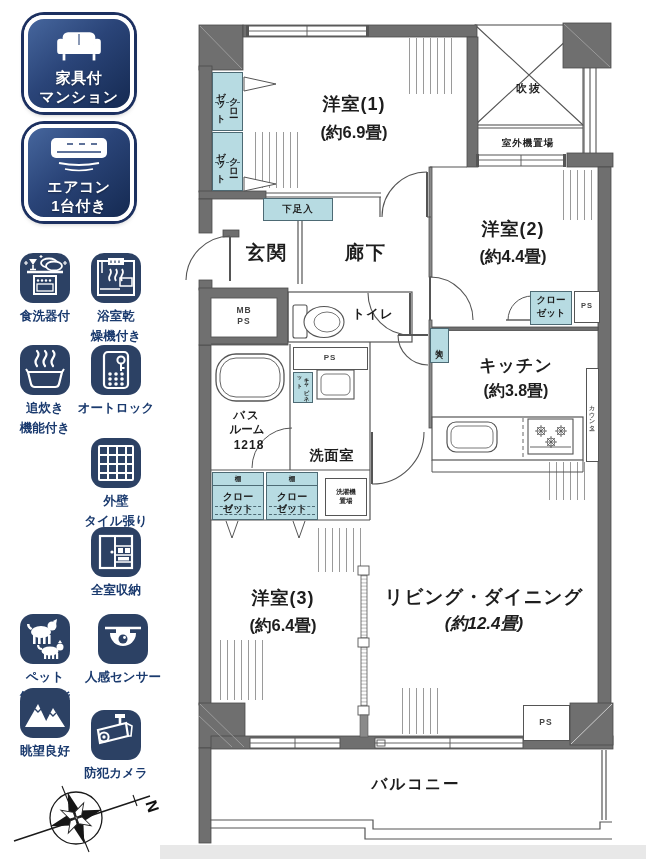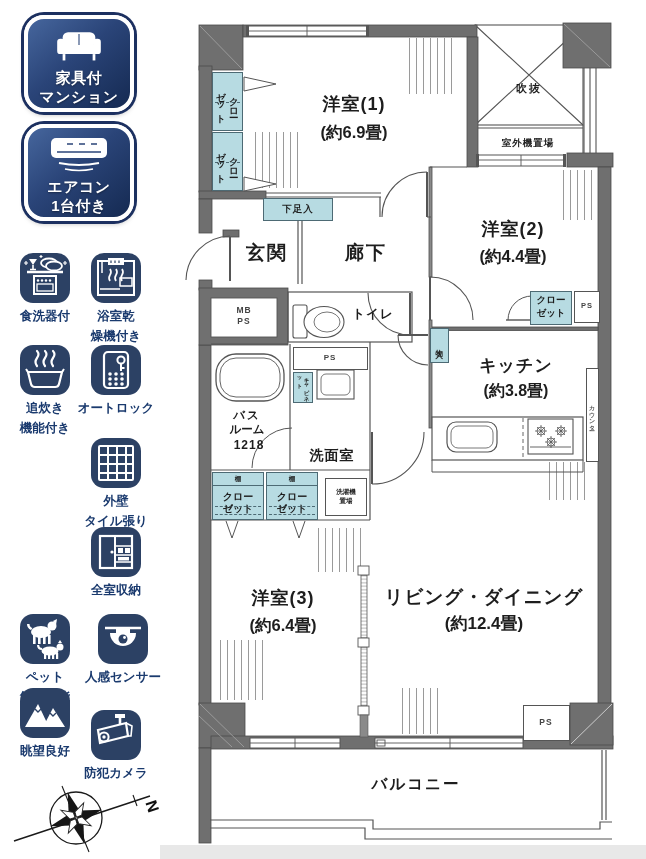--- a/index.html
+++ b/index.html
@@ -273,21 +273,21 @@
 <div class="lb" style="left:292px;top:479px;font-size:6.5px;">棚</div>
 <div class="lb" style="left:238px;top:497px;font-size:10px;">クロー</div>
 <div class="lb" style="left:238px;top:509px;font-size:10px;">ゼット</div>
 <div class="lb" style="left:292px;top:497px;font-size:10px;">クロー</div>
 <div class="lb" style="left:292px;top:509px;font-size:10px;">ゼット</div>
 <div class="lb" style="left:346px;top:492px;font-size:6.5px;">洗濯機</div>
 <div class="lb" style="left:346px;top:501px;font-size:6.5px;">置場</div>
 <div class="lb" style="left:283px;top:598px;font-size:18px;letter-spacing:1px;">洋室(3)</div>
 <div class="lb" style="left:283px;top:625px;font-size:16.5px;">(約6.4畳)</div>
 <div class="lb" style="left:484px;top:597px;font-size:18.5px;letter-spacing:1px;">リビング・ダイニング</div>
-<div class="lb" style="left:484px;top:623px;font-size:17px;">(約12.4畳)</div>
+<div class="lb" style="left:484px;top:623px;font-size:17px;font-style:italic;">(約12.4畳)</div>
 <div class="lb" style="left:546px;top:722px;font-size:8.5px;letter-spacing:1px;color:#444;">PS</div>
 <div class="lb" style="left:416px;top:784px;font-size:15.5px;letter-spacing:2px;">バルコニー</div>
 <div class="vlb" style="left:234px;top:101px;font-size:9.5px;">クロー</div>
 <div class="vlb" style="left:221px;top:102px;font-size:9.5px;">ゼット</div>
 <div class="vlb" style="left:234px;top:161px;font-size:9.5px;">クロー</div>
 <div class="vlb" style="left:221px;top:162px;font-size:9.5px;">ゼット</div>
 <div class="vlb" style="left:439px;top:345px;font-size:7.5px;letter-spacing:2px;">物入</div>
 <div class="vlb" style="left:303px;top:387px;font-size:5.5px;white-space:normal;width:14px;height:28px;line-height:7px;">キャビネット</div>
 <div class="vlb" style="left:592px;top:414px;font-size:6px;color:#555;">カウンター</div>
 

